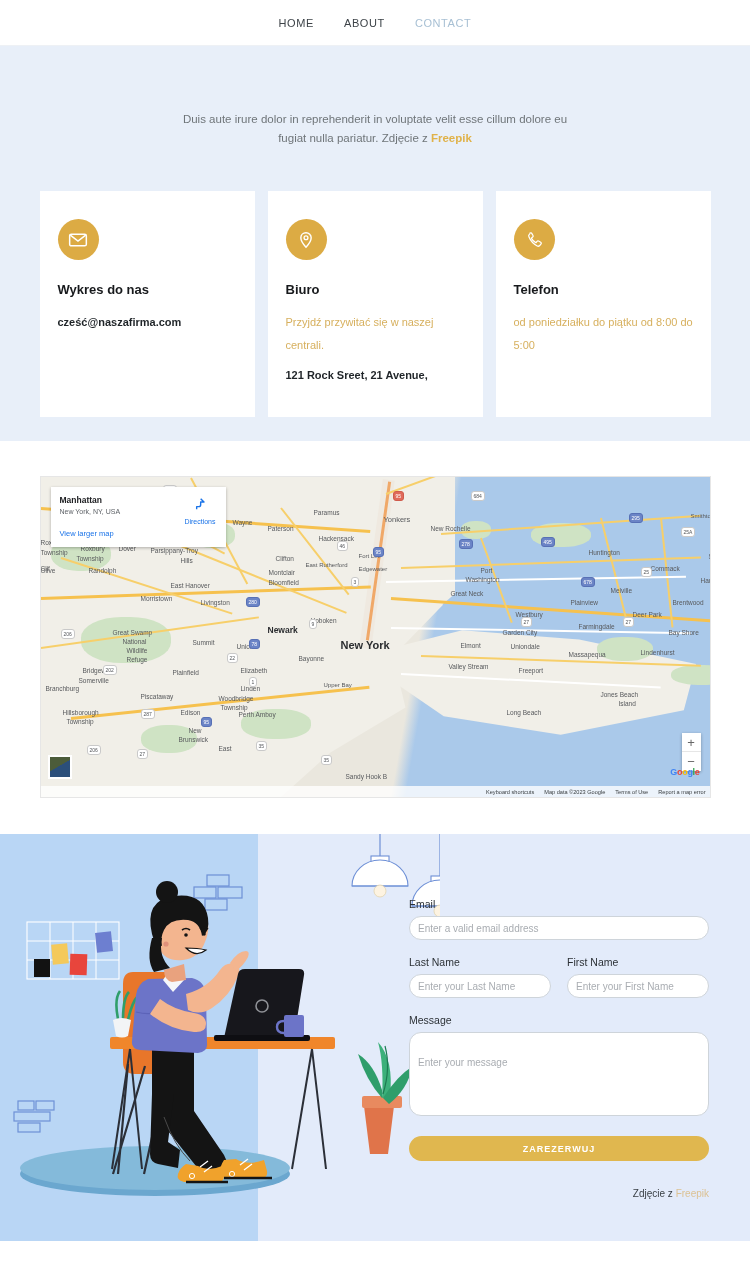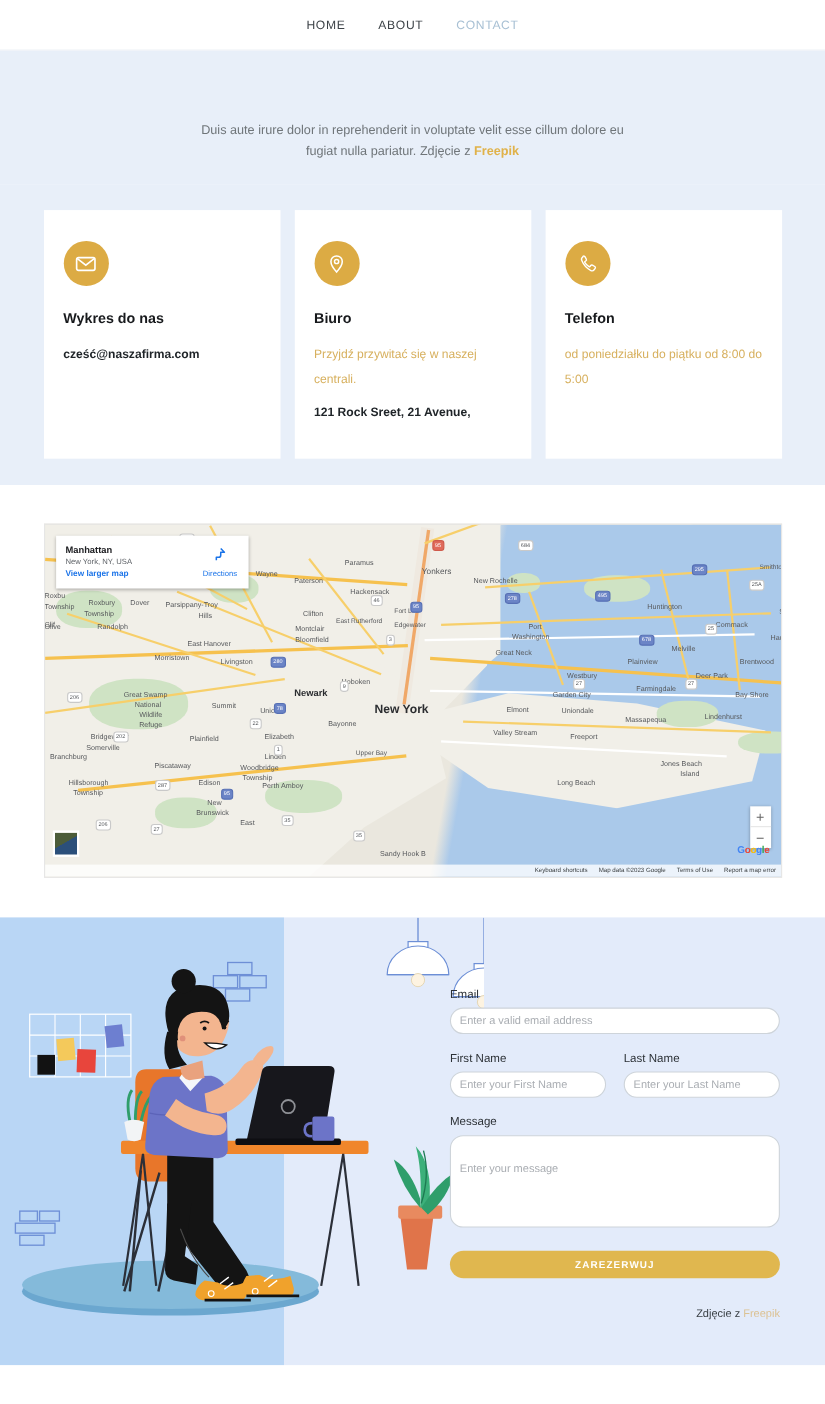--- a/index.html
+++ b/index.html
@@ -160,21 +160,21 @@
     position: absolute;
     left: 10px; top: 10px;
     width: 175px;
     background: #ffffff;
     box-shadow: 0 1px 3px rgba(0,0,0,0.28);
     padding: 8px 9px 9px;
     z-index: 6;
   }
   .mc-title { font-size: 8.5px; font-weight: bold; color: #202124; }
   .mc-sub { font-size: 7px; color: #5f6368; margin-top: 3px; }
-  .mc-larger { font-size: 7.5px; color: #1a73e8; margin-top: 2px; cursor: pointer; font-weight: bold; }
+  .mc-larger { font-size: 7.5px; color: #1a73e8; margin-top: 14px; cursor: pointer; }
   .mc-dir {
     position: absolute; right: 10px; top: 9px;
     text-align: center; cursor: pointer;
   }
   .mc-dir-label { font-size: 7px; color: #1a73e8; margin-top: 2px; }
 
   .map-zoom {
     position: absolute; right: 9px; bottom: 26px;
     width: 19px; background: #fff;
     box-shadow: 0 1px 3px rgba(0,0,0,0.3);
@@ -622,26 +622,26 @@
       <path d="M383 260 q8 -26 2 -48" stroke="#1d7a52" stroke-width="1.2" fill="none"></path>
     </g>
   </svg>
 
   <div class="form-col">
     <label class="fld-label">Email</label>
     <input class="inp" type="email" placeholder="Enter a valid email address" style="">
 
     <div class="row2">
       <div>
+        <label class="fld-label">Last Name</label>
+        <input class="inp" type="text" placeholder="Enter your Last Name" style="">
+      </div>
+      <div>
         <label class="fld-label">First Name</label>
         <input class="inp" type="text" placeholder="Enter your First Name" style="">
-      </div>
-      <div>
-        <label class="fld-label">Last Name</label>
-        <input class="inp" type="text" placeholder="Enter your Last Name" style="">
       </div>
     </div>
 
     <div class="ta-wrap">
       <label class="fld-label">Message</label>
       <textarea class="inp" placeholder="Enter your message" style=""></textarea>
     </div>
 
     <button class="submit-btn">ZAREZERWUJ</button>
 

